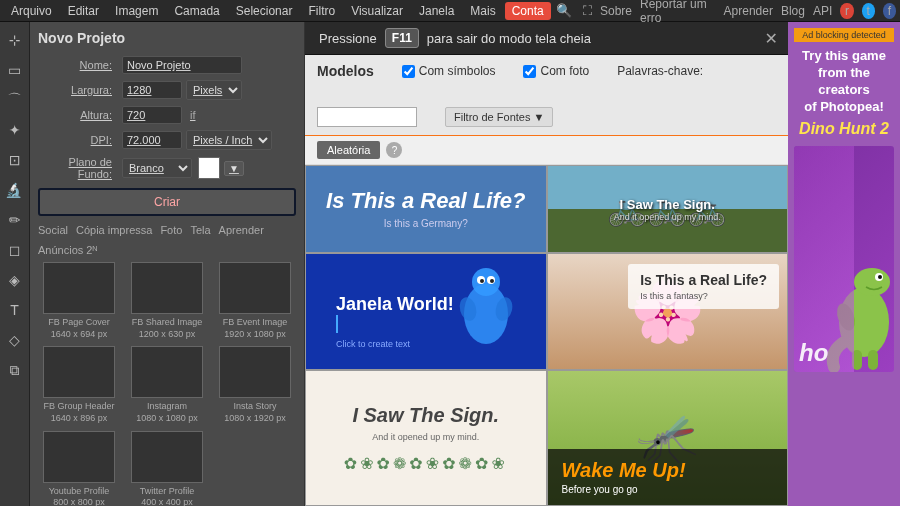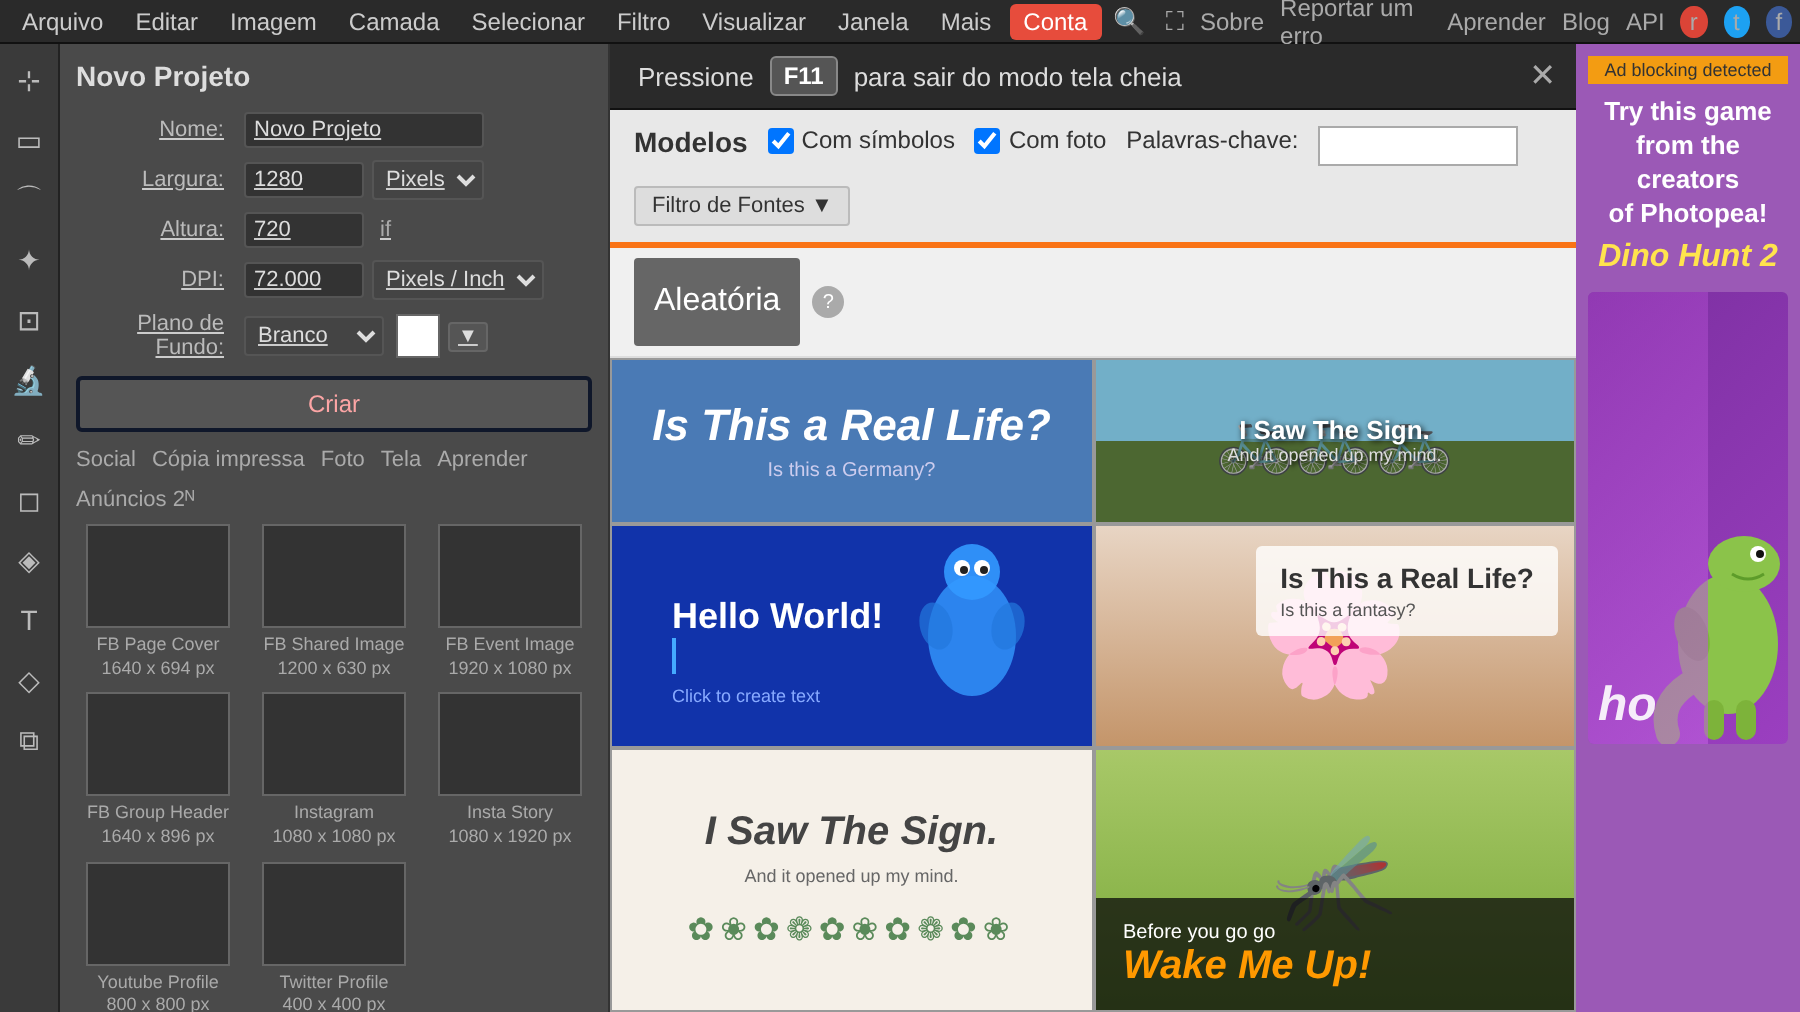--- a/index.html
+++ b/index.html
@@ -71,31 +71,31 @@
     }
     .f11-key {
       background: #555; border: 1px solid #888; padding: 2px 6px; border-radius: 3px;
       color: #fff; font-size: 12px; font-weight: bold;
     }
     .f11-close { position: absolute; right: 10px; top: 50%; transform: translateY(-50%); cursor: pointer; color: #aaa; font-size: 16px; }
 
     
     .modelos-area { background: #fff; flex: 1; display: flex; flex-direction: column; }
     .modelos-header {
-      background: #e8e8e8; padding: 8px 12px; display: flex; align-items: flex-start; gap: 10px;
-      border-bottom: 3px solid #f97316; flex-wrap: wrap;
+      background: #e8e8e8; padding: 8px 12px; display: flex; align-items: center; gap: 28px;
+      border-bottom: 1px solid #f97316; flex-wrap: wrap;
     }
     .modelos-title { font-size: 14px; color: #333; font-weight: bold; }
     .checkbox-group { display: flex; align-items: center; gap: 4px; font-size: 12px; color: #333; }
     .checkbox-group input { cursor: pointer; }
     .keywords-input { border: 1px solid #aaa; padding: 2px 6px; font-size: 12px; color: #555; background: white; width: 100px; }
     .filter-btn { background: #ddd; border: 1px solid #bbb; padding: 3px 8px; font-size: 11px; cursor: pointer; border-radius: 2px; color: #333; }
 
     .modelos-sub-header { background: #f0f0f0; padding: 5px 12px; display: flex; align-items: center; gap: 6px; border-bottom: 1px solid #ddd; }
-    .sub-btn { background: #666; color: white; border: none; padding: 13px 10px; font-size: 16px; cursor: pointer; border-radius: 2px; }
+    .sub-btn { background: #666; color: white; border: none; padding: 3px 10px; font-size: 11px; cursor: pointer; border-radius: 2px; }
     .help-icon { width: 16px; height: 16px; border-radius: 50%; background: #aaa; color: white; display: inline-flex; align-items: center; justify-content: center; font-size: 10px; cursor: pointer; }
 
     .templates-grid { display: grid; grid-template-columns: 1fr 1fr; flex: 1; overflow: hidden; }
     .template-cell { position: relative; overflow: hidden; border: 1px solid #999; cursor: pointer; }
 
     
     .tpl-1 { background: #4a7ab5; display: flex; flex-direction: column; align-items: center; justify-content: center; }
     .tpl-1-title { color: white; font-size: 22px; font-weight: bold; text-align: center; font-style: italic; }
     .tpl-1-sub { color: #cce; font-size: 10px; margin-top: 4px; }
 
@@ -299,21 +299,21 @@
           </div>
           <div style="position:absolute;top:0;left:0;right:0;bottom:0;background:rgba(0,0,0,0.15);"></div>
           <div style="position:absolute;top:50%;left:50%;transform:translate(-50%,-50%);text-align:center;">
             <div style="color:white;font-size:13px;font-weight:bold;text-shadow:1px 1px 3px #000;">I Saw The Sign.</div>
             <div style="color:#ddd;font-size:9px;text-shadow:1px 1px 2px #000;">And it opened up my mind.</div>
           </div>
         </div>
 
         <div class="template-cell" style="background:#1133aa;display:flex;flex-direction:column;align-items:center;justify-content:center;position:relative;">
           <div style="position:absolute;bottom:20px;left:30px;">
-            <div style="color:white;font-size:18px;font-weight:bold;">Hello World!</div>
+            <div style="color:white;font-size:18px;font-weight:bold;">Janela World!</div>
             <div style="width:2px;height:18px;background:#4af;display:inline-block;animation:none;"></div>
             <div style="color:#88aaff;font-size:9px;margin-top:3px;">Click to create text</div>
           </div>
 
           <svg width="80" height="100" viewBox="0 0 80 100" style="position:absolute;right:20px;bottom:15px;">
             <ellipse cx="40" cy="60" rx="22" ry="30" fill="#3399ff" opacity="0.8"></ellipse>
             <circle cx="40" cy="28" r="14" fill="#3399ff" opacity="0.9"></circle>
             <circle cx="35" cy="26" r="4" fill="white"></circle>
             <circle cx="45" cy="26" r="4" fill="white"></circle>
             <circle cx="36" cy="27" r="2" fill="#222"></circle>
@@ -337,22 +337,22 @@
           <div style="color:#444;font-size:20px;font-style:italic;font-weight:bold;">I Saw The Sign.</div>
           <div style="color:#666;font-size:9px;margin-top:5px;">And it opened up my mind.</div>
           <div style="margin-top:12px;color:#5a8a5a;font-size:16px;letter-spacing:3px;">✿❀✿❁✿❀✿❁✿❀</div>
         </div>
 
         <div class="template-cell" style="position:relative;">
           <div class="dragonfly-scene">
             <span class="dragonfly-icon">🦟</span>
           </div>
           <div style="position:absolute;bottom:0;left:0;right:0;background:rgba(10,10,10,0.75);padding:10px 14px;">
+            <div style="color:#f90;font-size:20px;font-weight:900;font-style:italic;font-family:Impact,sans-serif;">Wake Me Up!</div>
             <div style="color:white;font-size:10px;margin-top:2px;">Before you go go</div>
-            <div style="color:#f90;font-size:20px;font-weight:900;font-style:italic;font-family:Impact,sans-serif;">Wake Me Up!</div>
           </div>
         </div>
 
       </div>
     </div>
   </div>
 
   <div class="right-ad-panel">
     <div class="ad-detected">Ad blocking detected</div>
     <div class="ad-game-text">

